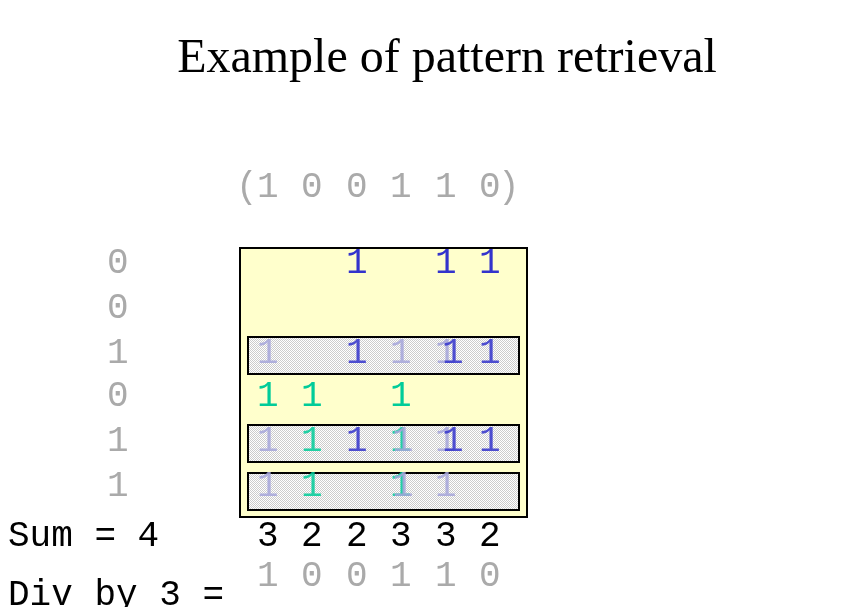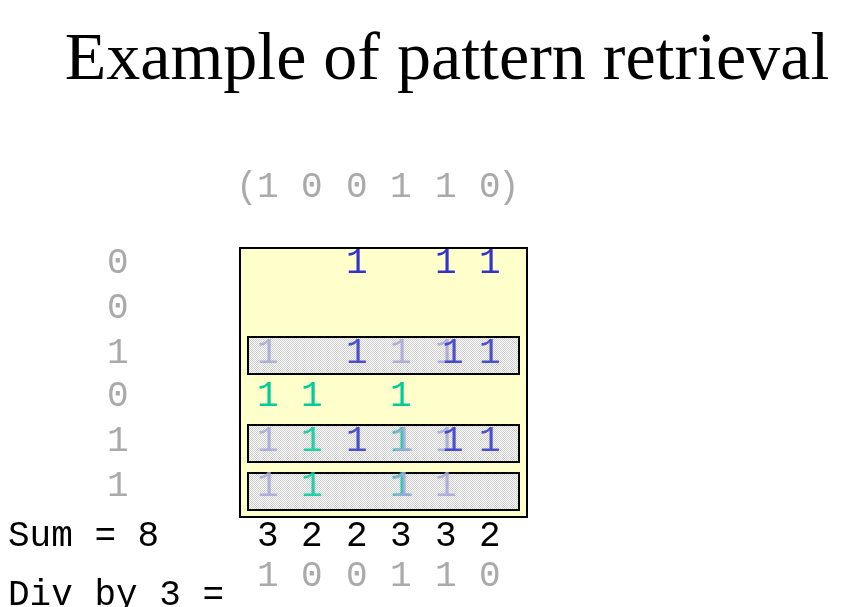--- a/index.html
+++ b/index.html
@@ -6,21 +6,21 @@
   body {
     width:856px; height:607px; background:#ffffff; position:relative;
     overflow:hidden;
     font-family:"Liberation Mono","DejaVu Sans Mono",monospace;
   }
   .abs { position:absolute; }
   #title {
     top:24px; left:0; width:856px; padding-left:38px; box-sizing:border-box;
     text-align:center;
     font-family:"Liberation Serif","DejaVu Serif",serif;
-    font-size:68px; line-height:64px; color:#000;
+    font-size:48px; line-height:64px; color:#000;
     white-space:nowrap;
   }
   .gray { color:#aaaaaa; }
   .black { color:#000000; }
   #matrix-box {
     left:239px; top:247px; width:289px; height:271px;
     background:#ffffcc; border:2px solid #000; box-sizing:border-box;
   }
   .hatch-bar {
     position:absolute; left:247px; width:273px; height:39px;
@@ -81,21 +81,21 @@
     <span class="glyph dithered" style="left: 435px; top: 424px; color: rgb(166, 166, 219);">1</span>
     <span class="glyph dithered" style="left: 442px; top: 424px; color: rgb(51, 51, 204);">1</span>
     <span class="glyph dithered" style="left: 479px; top: 424px; color: rgb(51, 51, 204);">1</span>
     <span class="glyph dithered" style="left: 257px; top: 469px; color: rgb(166, 166, 219);">1</span>
     <span class="glyph dithered" style="left: 301px; top: 469px; color: rgb(0, 204, 153);">1</span>
     <span class="glyph dithered" style="left: 390px; top: 469px; color: rgb(0, 204, 153);">1</span>
     <span class="glyph dithered" style="left: 392px; top: 469px; color: rgb(166, 166, 219);">1</span>
     <span class="glyph dithered" style="left: 435px; top: 469px; color: rgb(166, 166, 219);">1</span>
   </div>
 
-<div class="glyph black" style="left:8px; top:519px;">Sum = 8</div>
+<div class="glyph black" style="left:8px; top:519px;">Sum = 4</div>
 <div id="sum-digits">
     <span class="glyph" style="left: 257px; top: 519px; color: rgb(0, 0, 0);">3</span>
     <span class="glyph" style="left: 301px; top: 519px; color: rgb(0, 0, 0);">2</span>
     <span class="glyph" style="left: 346px; top: 519px; color: rgb(0, 0, 0);">2</span>
     <span class="glyph" style="left: 390px; top: 519px; color: rgb(0, 0, 0);">3</span>
     <span class="glyph" style="left: 435px; top: 519px; color: rgb(0, 0, 0);">3</span>
     <span class="glyph" style="left: 479px; top: 519px; color: rgb(0, 0, 0);">2</span>
   </div>
 
 <div class="glyph black" style="left:8px; top:559px;margin-top:19px;">Div by 3 =</div>

